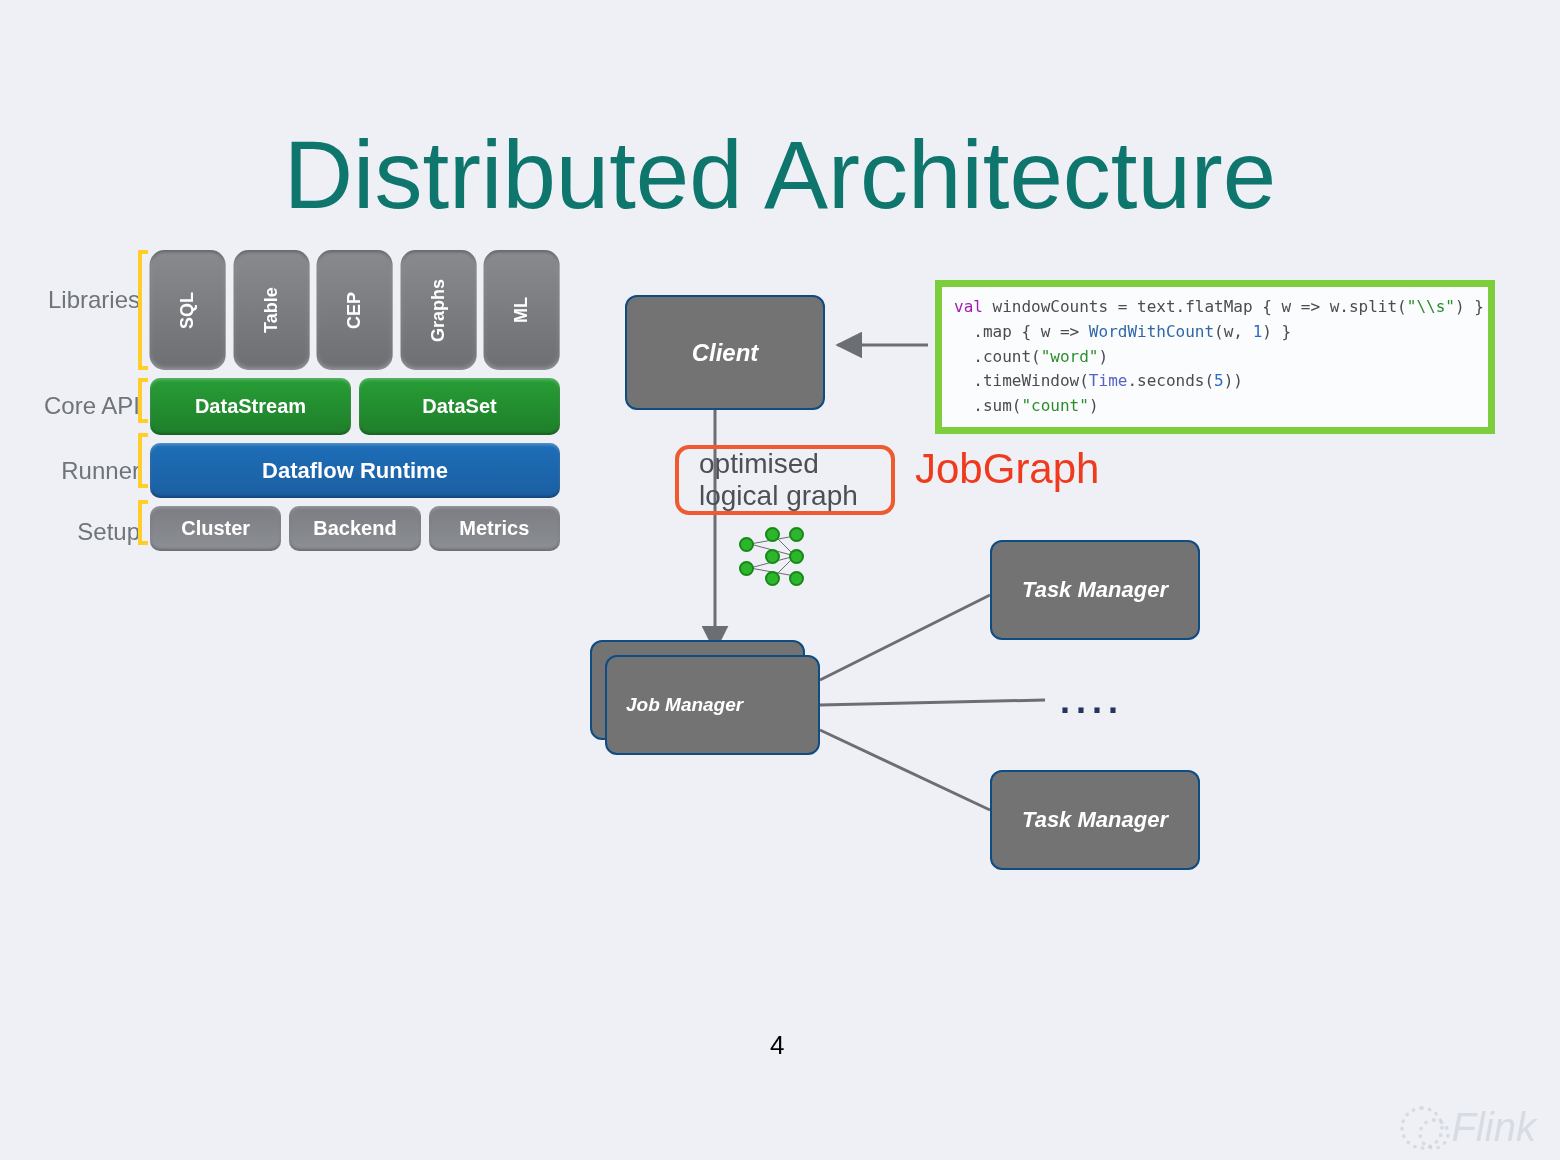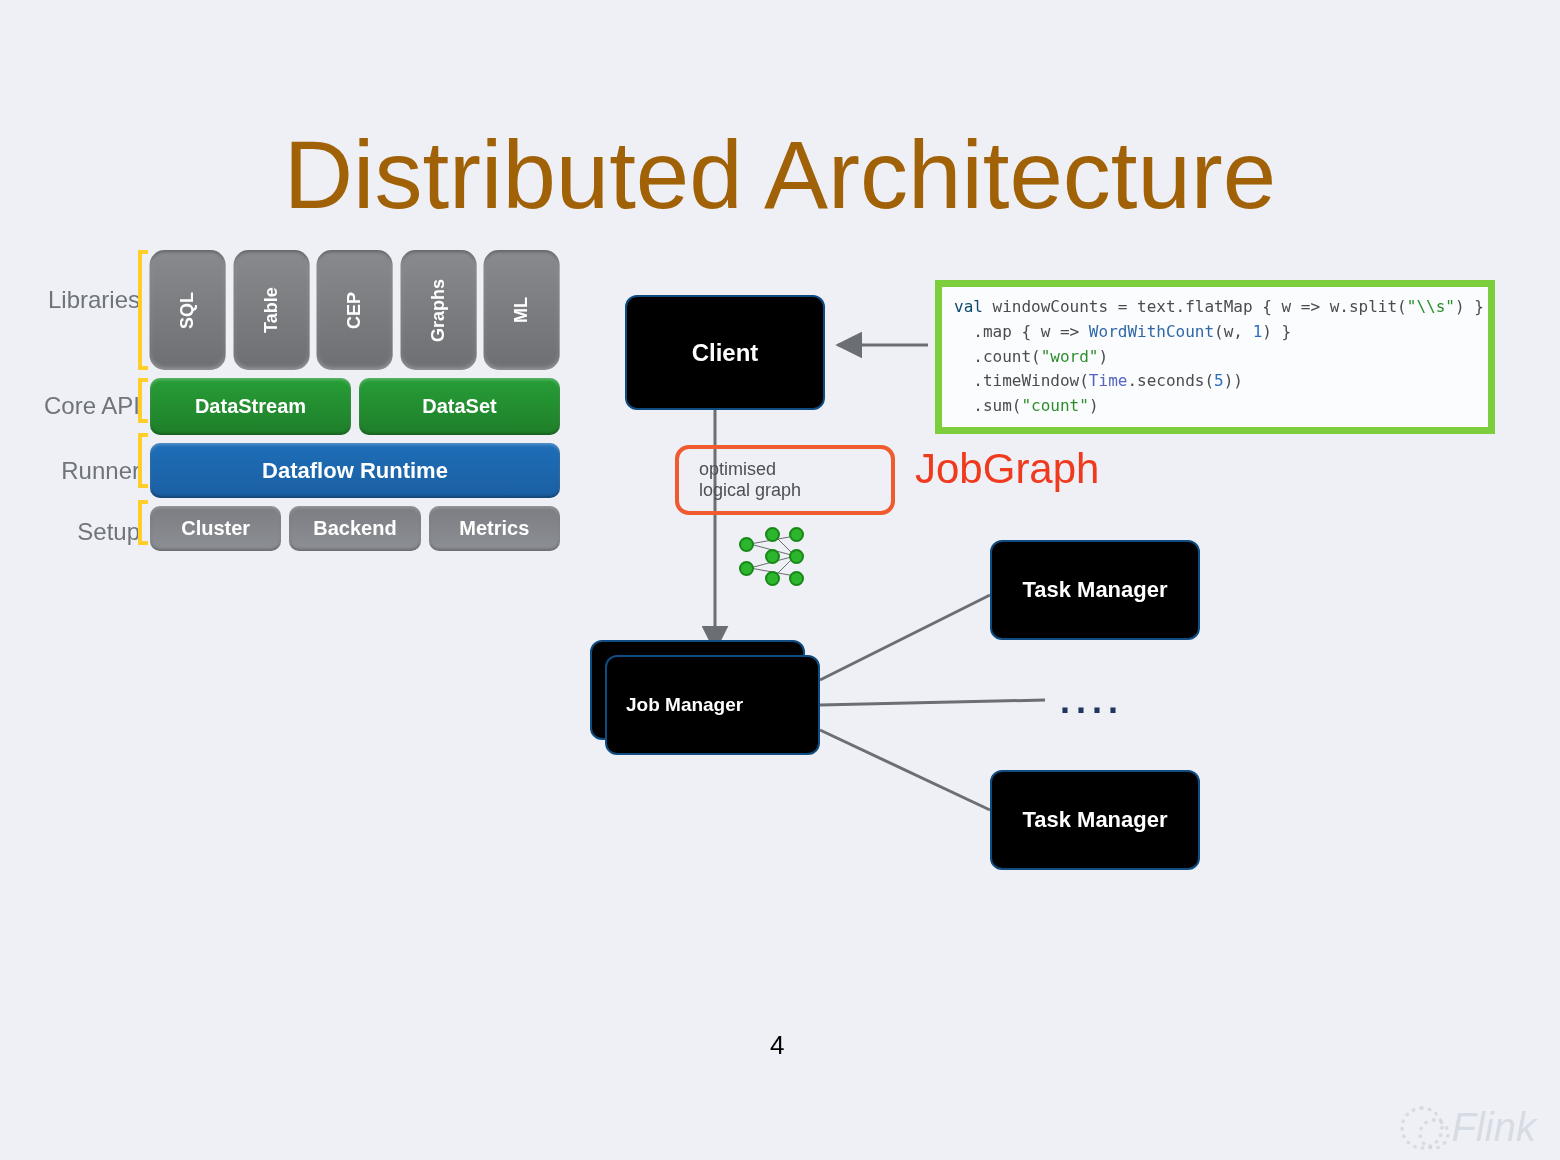--- a/index.html
+++ b/index.html
@@ -5,21 +5,21 @@
     * { box-sizing: border-box; margin: 0; padding: 0; }
     body {
       font-family: "Helvetica Neue", Helvetica, Arial, sans-serif;
       width: 1560px; height: 1160px;
       background: #eef0f6;
       position: relative;
       overflow: hidden;
     }
 
     
-    .title { position: absolute; left: 50%; top: 120px; transform: translateX(-50%); font-size: 96px; font-weight: 300; color: #a16207; white-space: nowrap; }
+    .title { position: absolute; left: 50%; top: 120px; transform: translateX(-50%); font-size: 96px; font-weight: 300; color: #0f766e; white-space: nowrap; }
 
     
     .stack-wrap      { position: absolute; left: 150px; top: 250px; width: 410px; }
     .stack-labels    { position: absolute; left: -140px; top: 0; width: 130px; font-size: 24px; color: #6f7479; text-align: right; }
     .lbl-libraries   { position: absolute; top: 36px;  right: 0; }
     .lbl-coreapi     { position: absolute; top: 142px; right: 0; }
     .lbl-runner      { position: absolute; top: 207px; right: 0; }
     .lbl-setup       { position: absolute; top: 268px; right: 0; }
 
     
@@ -52,44 +52,44 @@
       color:#fff; font-weight:700; font-size:22px; display:flex; align-items:center; justify-content:center; }
     
     .setup-pill { flex: 1; height: 45px; border-radius: 10px;
       background: linear-gradient(#7b7d82, #8c8f94);
       box-shadow: inset 0 2px 3px rgba(255,255,255,.2), inset 0 -2px 3px rgba(0,0,0,.25);
       color:#fff; font-weight:700; font-size:20px; display:flex; align-items:center; justify-content:center; }
 
     
     .box {
       position: absolute;
-      background: #000000;
+      background: #737373;
       border: 2px solid #0e4c82;
       border-radius: 12px;
       color: #fff; font-weight: 700;
-      display: flex; align-items: center; justify-content: center;
+      display: flex; align-items: center; justify-content: center; font-style: italic;
     }
     .client       { left: 625px;  top: 295px; width: 200px; height: 115px; font-size: 24px; }
     .jobmanager-b { left: 590px;  top: 640px; width: 215px; height: 100px; }
     .jobmanager   { left: 605px;  top: 655px; width: 215px; height: 100px; font-size: 19px; justify-content: flex-start; padding-left: 19px; }
     .tm1          { left: 990px;  top: 540px; width: 210px; height: 100px; font-size: 22px; }
     .tm2          { left: 990px;  top: 770px; width: 210px; height: 100px; font-size: 22px; }
     .ellipsis     { position:absolute; left: 1060px; top: 680px; font-size: 36px; font-weight: 800; letter-spacing: 6px; color:#20365a; }
 
     
     .optbox { position:absolute; left: 675px; top: 445px; width: 220px; height: 70px;
       border: 4px solid #ef5a2f; border-radius: 14px; display:flex; align-items:center; padding-left: 20px;
-      font-size: 18px; color:#4c4f55; }
+      font-size: 28px; color:#4c4f55; }
     .jobgraph { position:absolute; left: 915px; top: 445px; font-size: 42px; color:#ef3a1e; }
 
     
     .codebox { position:absolute; left: 935px; top: 280px; width: 560px;
       background:#fbfcfd; border: 7px solid #7dce3c; padding: 8px 12px;
       font-family: Menlo, Consolas, monospace; font-size: 16px; color:#4a4c4f; white-space: pre; line-height: 1.55; }
-    .kw   { color:#0c4a6e;margin-top:48px; }
+    .kw   { color:#a21caf;margin-top:48px; }
     .fn   { color:#3068a8; }
     .str  { color:#2b8e2b; }
     .num  { color:#2b6cc4; }
     .type { color:#5564c2; }
 
     
     .svg-layer { position:absolute; left:0; top:0; width:100%; height:100%; pointer-events:none; }
 
     
     .nodes { position:absolute; left: 727px; top: 527px; width: 90px; height: 65px; }

